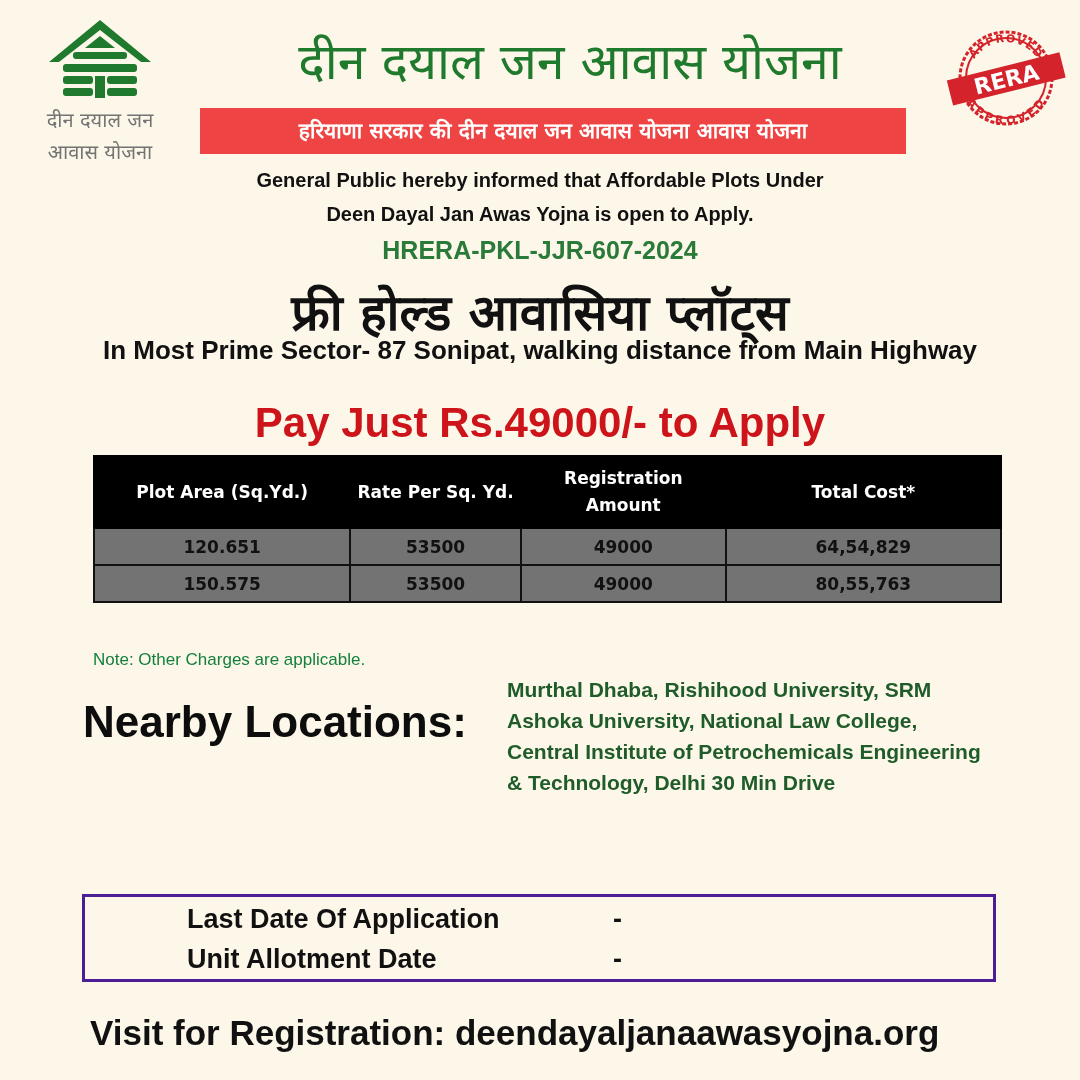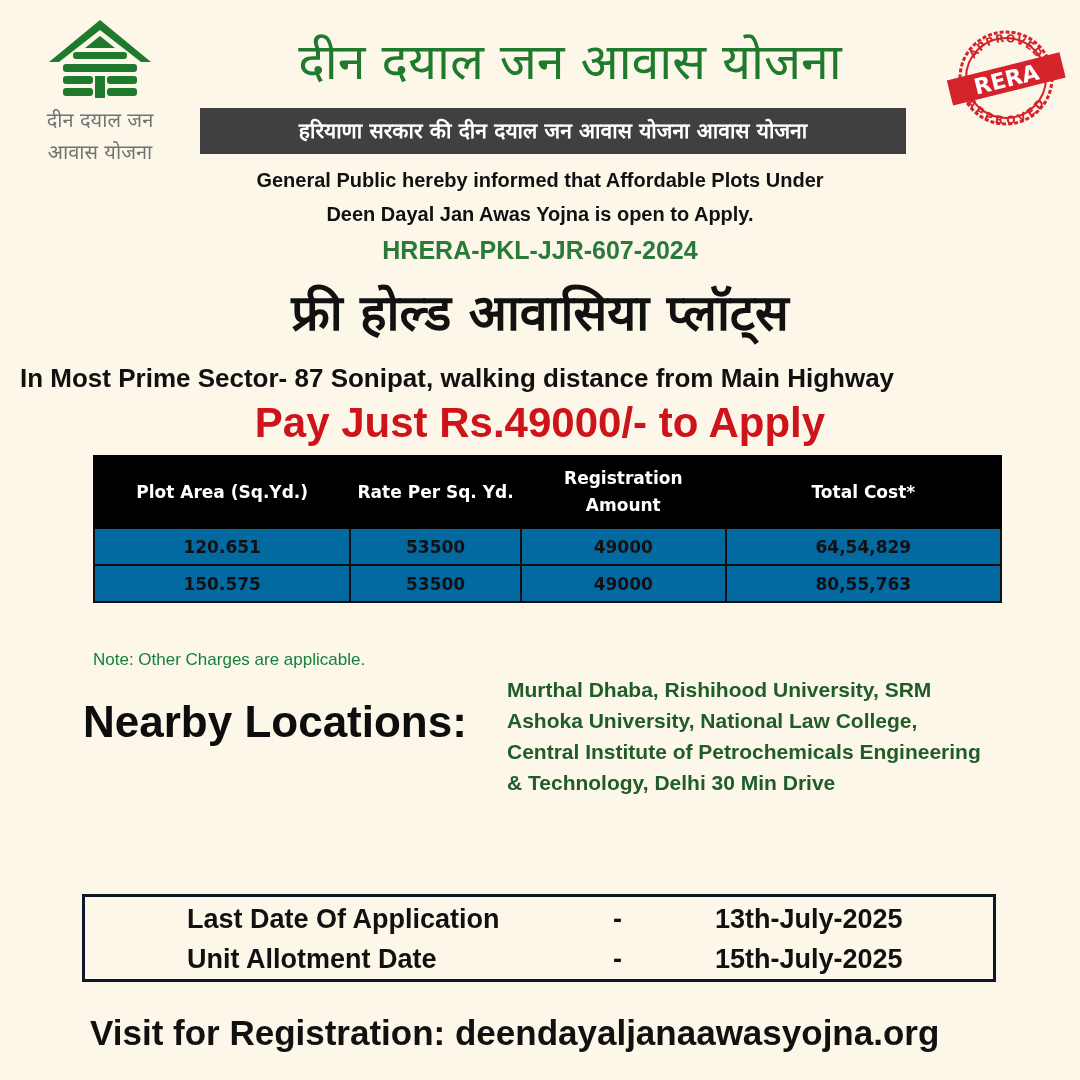--- a/index.html
+++ b/index.html
@@ -23,21 +23,21 @@
 
   
   #main-title {
     left: 185px; top: 22px; width: 770px;
     font-family: "DejaVu Sans", sans-serif; font-weight: normal;
     font-size: 50px; line-height: 80px; color: #1f7a2e;
     text-align: center; white-space: nowrap;
   }
   #red-banner {
     left: 200px; top: 108px; width: 706px; height: 46px;
-    background: #404040; color: #fff;
+    background: #ef4444; color: #fff;
     font-family: "DejaVu Sans", sans-serif; font-weight: bold;
     font-size: 21px; line-height: 46px; text-align: center; white-space: nowrap;
   }
 
   
   #rera-stamp { left: 940px; top: 28px; width: 132px; height: 100px; }
 
   .notice {
     left: 100px; width: 880px; font-weight: bold; font-size: 20px;
     line-height: 34px; color: #111; text-align: center;
@@ -45,58 +45,58 @@
   #rera-code {
     left: 100px; top: 233px; width: 880px; font-weight: bold;
     font-size: 25px; line-height: 34px; color: #2a7a3a; text-align: center;
   }
   #hindi-headline {
     left: 40px; top: 278px; width: 1000px;
     font-family: "DejaVu Sans", sans-serif; font-weight: bold;
     font-size: 50px; line-height: 70px; text-align: center; color: #111;
   }
   #sector-line {
-    left: 20px; top: 360px; width: 1040px; font-weight: bold;
-    font-size: 26px; line-height: 36px; 
+    left: 20px; top: 332px; width: 1040px; font-weight: bold;
+    font-size: 26px; line-height: 36px; text-align: center;
   }
   #pay-line {
     left: 20px; top: 396px; width: 1040px; font-weight: bold;
     font-size: 42px; line-height: 54px; text-align: center; color: #cc141a;
   }
 
   
   #plot-table {
     left: 93px; top: 455px; width: 909px; border-collapse: collapse;
     font-family: "DejaVu Sans", sans-serif;
   }
   #plot-table th {
     background: #000; color: #fff; font-weight: bold; font-size: 17px;
     line-height: 27px; height: 70px; padding: 0 6px; text-align: center;
     border: 2px solid #000;
   }
   #plot-table td {
     border: 2px solid #111; height: 35px; font-weight: bold;
-    font-size: 17px; text-align: center; padding: 0; background: #0369a1;
+    font-size: 17px; text-align: center; padding: 0; background: #737373;
   }
   #table-note { left: 93px; top: 650px; font-size: 17px; color: #15803d; }
 
   
   #nearby-label {
     left: 83px; top: 692px; font-weight: bold; font-size: 44px;
     line-height: 60px; color: #0d0d0d; white-space: nowrap;
   }
   #nearby-text {
     left: 507px; top: 674px; width: 550px; font-weight: bold;
     font-size: 21px; line-height: 31px; color: #1f5c2a;
   }
 
   
   #dates-box {
     left: 82px; top: 894px; width: 914px; height: 88px;
-    border: 3px solid #0f172a; box-sizing: border-box;
+    border: 3px solid #4c1d95; box-sizing: border-box;
   }
   .date-row {
     position: absolute; left: 0; width: 100%; height: 40px;
     font-weight: bold; font-size: 27px; line-height: 40px;
   }
   .date-label { position: absolute; left: 102px; }
   .date-dash { position: absolute; left: 528px; }
   .date-value { position: absolute; left: 630px; }
 
   #visit-line {
@@ -192,22 +192,20 @@
   <div>Murthal Dhaba, Rishihood University, SRM</div>
   <div>Ashoka University, National Law College,</div>
   <div>Central Institute of Petrochemicals Engineering</div>
   <div>&amp; Technology, Delhi 30 Min Drive</div>
 </div>
 
 <div id="dates-box" class="abs">
   <div class="date-row" style="top:2px;">
     <span class="date-label">Last Date Of Application</span>
     <span class="date-dash">-</span>
-    <span class="date-value">13th-July-2025</span>
   </div>
   <div class="date-row" style="top:42px;">
     <span class="date-label">Unit Allotment Date</span>
     <span class="date-dash">-</span>
-    <span class="date-value">15th-July-2025</span>
   </div>
 </div>
 
 <div id="visit-line" class="abs">Visit for Registration: deendayaljanaawasyojna.org</div>
 
 </body></html>

